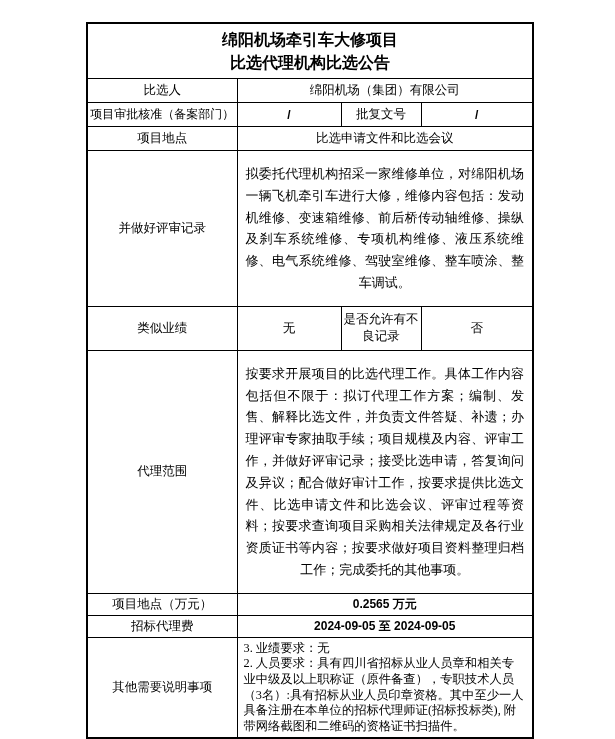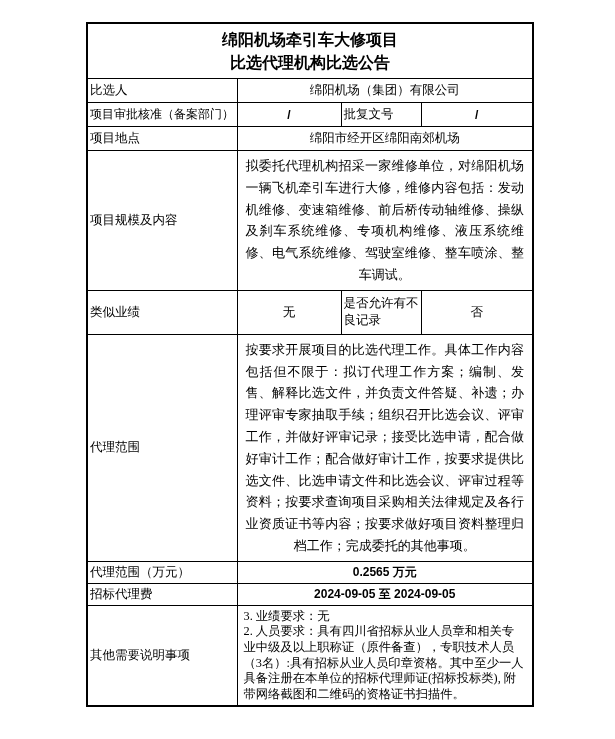--- a/index.html
+++ b/index.html
@@ -34,38 +34,38 @@
   }
   .title-cell {
     text-align: center;
     font-weight: bold;
     font-size: 16px;
     line-height: 23px;
     height: 50px;
     padding: 2px 0;
   }
   .label-cell {
-    text-align: left;
+    text-align: center;
     padding: 2px 2px;
   }
   .nowrap { white-space: nowrap; font-size: 12px; }
   .value-cell {
     text-align: center;
   }
   .num {
     font-family: "Liberation Sans", sans-serif;
     font-weight: bold;
     font-size: 12px;
   }
   .long-text {
     text-align: justify;
     text-align-last: center;
     line-height: 21.8px;
     font-size: 13px;
-    padding: 4px 8px;
+    padding: 12px 8px;
   }
   .notes-cell {
     text-align: left;
     font-size: 12.3px;
     line-height: 15.6px;
     padding: 3px 6px;
     vertical-align: middle;
   }
   .r-sm  { height: 24px; }
   .r-md  { height: 44px; margin-top: 40px; }
@@ -98,43 +98,43 @@
 
     <tr class="r-sm">
       <td class="label-cell nowrap">项目审批核准（备案部门）</td>
       <td class="value-cell num">/</td>
       <td class="label-cell">批复文号</td>
       <td class="value-cell num">/</td>
     </tr>
 
     <tr class="r-sm">
       <td class="label-cell">项目地点</td>
-      <td class="value-cell" colspan="3">绵阳市经开区绵阳南郊机场</td>
+      <td class="value-cell" colspan="3">比选申请文件和比选会议</td>
     </tr>
 
     <tr>
-      <td class="label-cell">项目规模及内容</td>
+      <td class="label-cell">并做好评审记录</td>
       <td class="long-text" colspan="3">拟委托代理机构招采一家维修单位，对绵阳机场一辆飞机牵引车进行大修，维修内容包括：发动机维修、变速箱维修、前后桥传动轴维修、操纵及刹车系统维修、专项机构维修、液压系统维修、电气系统维修、驾驶室维修、整车喷涂、整车调试。</td>
     </tr>
 
 
     <tr class="r-md">
       <td class="label-cell">类似业绩</td>
       <td class="value-cell">无</td>
       <td class="label-cell">是否允许有不良记录</td>
       <td class="value-cell">否</td>
     </tr>
 
     <tr>
       <td class="label-cell">代理范围</td>
-      <td class="long-text" colspan="3">按要求开展项目的比选代理工作。具体工作内容包括但不限于：拟订代理工作方案；编制、发售、解释比选文件，并负责文件答疑、补遗；办理评审专家抽取手续；组织召开比选会议、评审工作，并做好评审记录；接受比选申请，配合做好审计工作；配合做好审计工作，按要求提供比选文件、比选申请文件和比选会议、评审过程等资料；按要求查询项目采购相关法律规定及各行业资质证书等内容；按要求做好项目资料整理归档工作；完成委托的其他事项。</td>
+      <td class="long-text" colspan="3">按要求开展项目的比选代理工作。具体工作内容包括但不限于：拟订代理工作方案；编制、发售、解释比选文件，并负责文件答疑、补遗；办理评审专家抽取手续；项目规模及内容、评审工作，并做好评审记录；接受比选申请，答复询问及异议；配合做好审计工作，按要求提供比选文件、比选申请文件和比选会议、评审过程等资料；按要求查询项目采购相关法律规定及各行业资质证书等内容；按要求做好项目资料整理归档工作；完成委托的其他事项。</td>
     </tr>
 
     <tr class="r-xs">
-      <td class="label-cell">代理范围（万元）</td>
+      <td class="label-cell">项目地点（万元）</td>
       <td class="value-cell num" colspan="3">0.2565 万元</td>
     </tr>
 
     <tr class="r-xs">
       <td class="label-cell">招标代理费</td>
       <td class="value-cell num" colspan="3">2024-09-05 至 2024-09-05</td>
     </tr>
 
 
     <tr>

